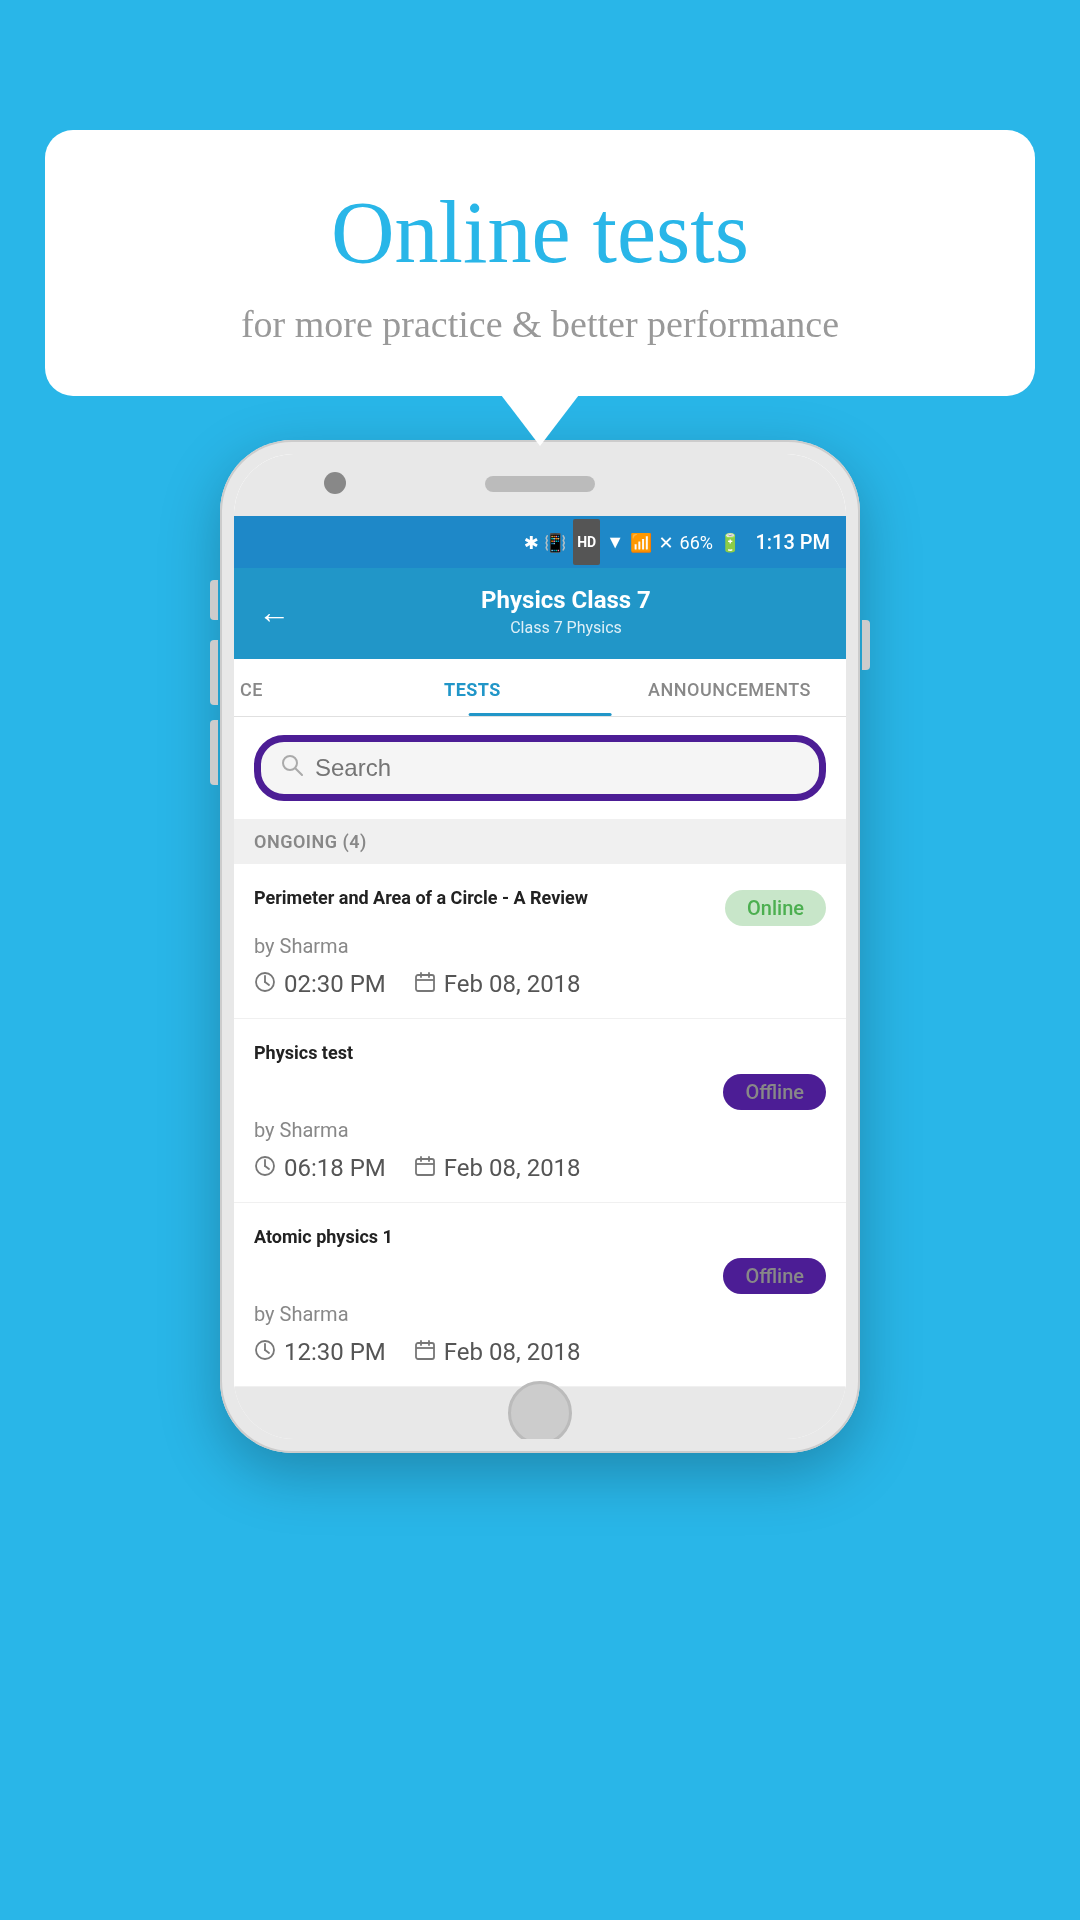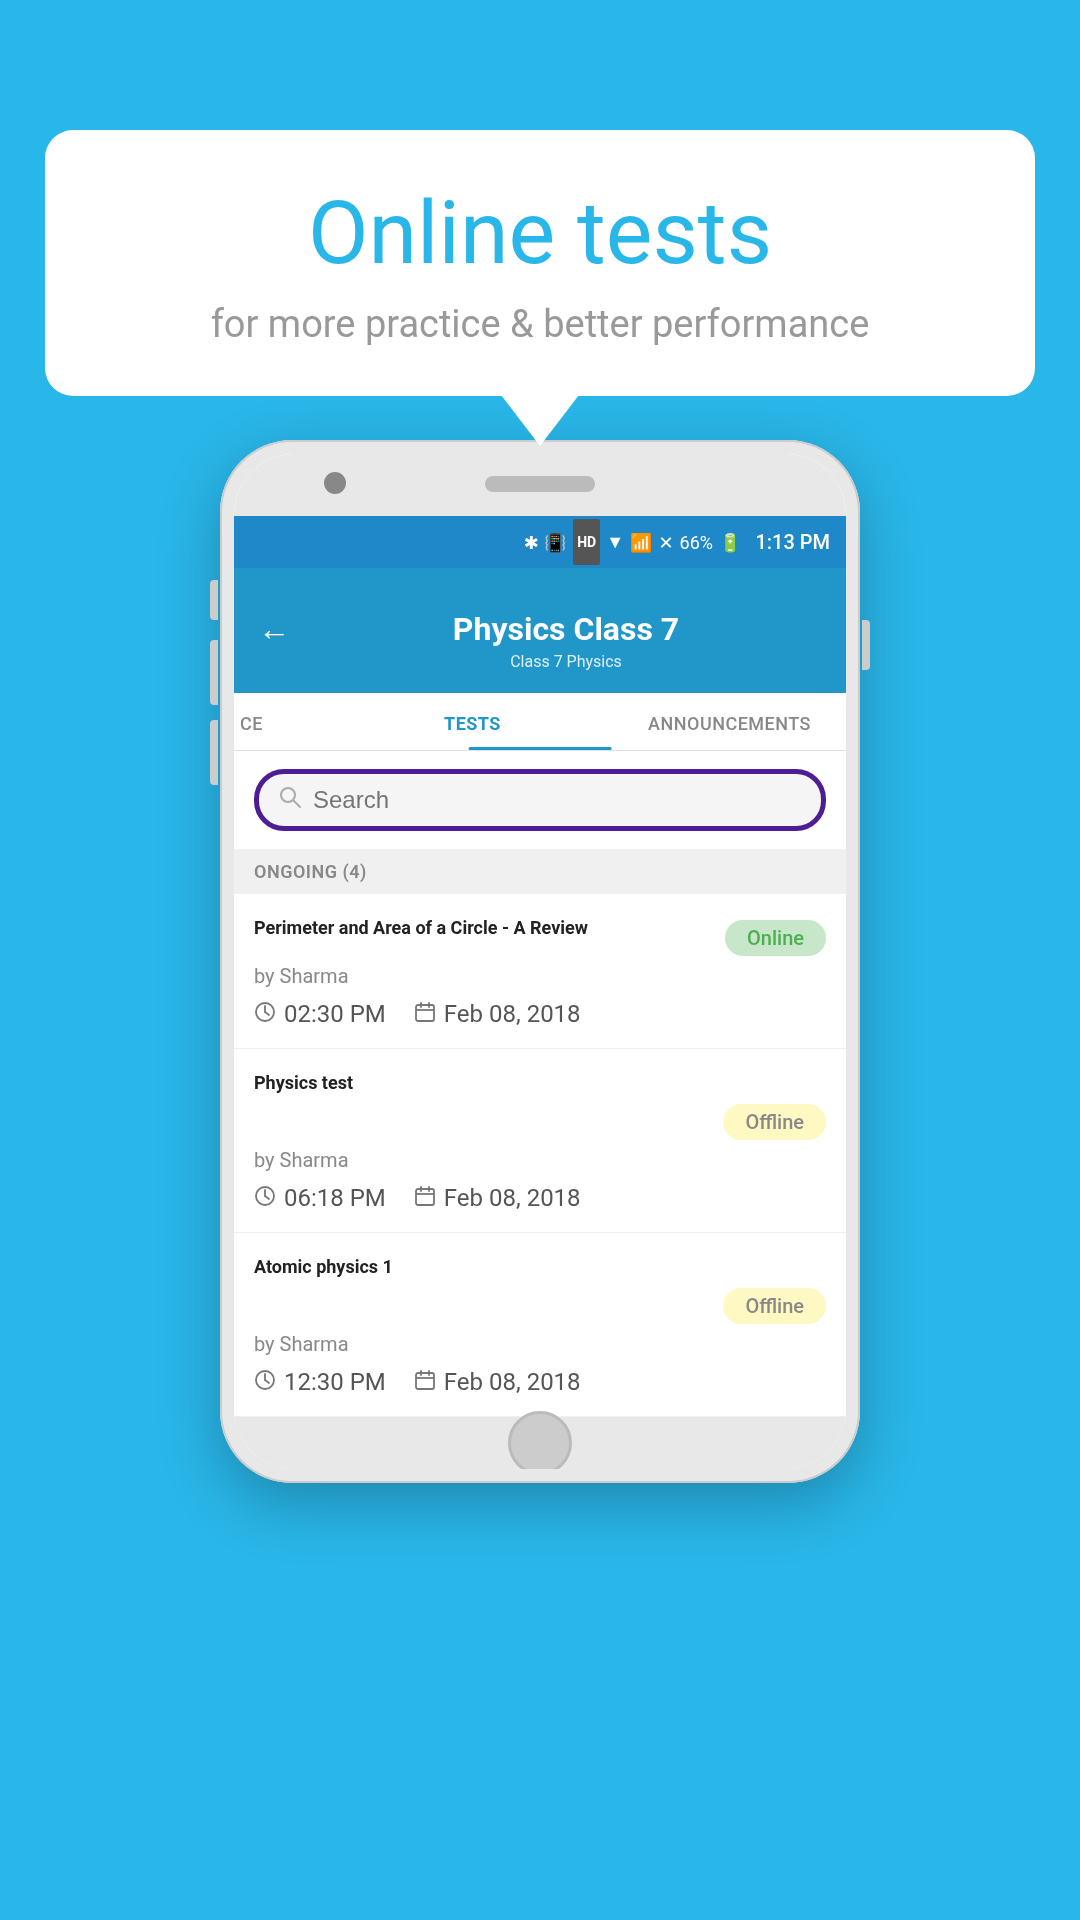--- a/index.html
+++ b/index.html
@@ -17,20 +17,21 @@
     .speech-bubble {
       position: absolute;
       top: 130px;
       left: 45px;
       right: 45px;
       background: white;
       border-radius: 28px;
       padding: 55px 88px 50px;
       text-align: center;
       z-index: 10;
+      font-family: Liberation Serif, serif;
     }
     .speech-bubble::after {
       content: '';
       position: absolute;
       bottom: -50px;
       left: 50%;
       transform: translateX(-50%);
       width: 0;
       height: 0;
       border-left: 42px solid transparent;
@@ -149,24 +150,23 @@
       color: white;
       font-size: 32px;
       cursor: pointer;
       flex-shrink: 0;
     }
     .header-title-area {
       flex: 1;
       text-align: center;
     }
     .header-title {
-      font-size: 32px;
+      font-size: 24px;
       font-weight: 700;
       color: white;
-      margin-top: 24px;
     }
     .header-breadcrumb {
       font-size: 16px;
       color: rgba(255,255,255,0.85);
       margin-top: 4px;
     }
 
     
     .tabs-bar {
       display: flex;
@@ -205,21 +205,21 @@
       padding: 18px 20px;
       background: white;
     }
     .search-input-wrapper {
       display: flex;
       align-items: center;
       background: #f5f5f5;
       border-radius: 30px;
       padding: 12px 20px;
       gap: 12px;
-      border: 5px solid #4c1d95;
+      border: 7px solid #4c1d95;
     }
     .search-icon-svg {
       color: #aaa;
       font-size: 24px;
       flex-shrink: 0;
     }
     .search-input {
       border: none;
       background: transparent;
       font-size: 24px;
@@ -264,21 +264,21 @@
       font-size: 20px;
       font-weight: 500;
       flex-shrink: 0;
       margin-top: 4px;
     }
     .badge-online {
       background: #c8e6c9;
       color: #4caf50;
     }
     .badge-offline {
-      background: #fef9c3;
+      background: #4c1d95;
       color: #888;
       margin-top: 33px;
     }
     .test-by {
       font-size: 20px;
       color: #888;
       margin-bottom: 12px;
     }
     .test-meta {
       display: flex;

